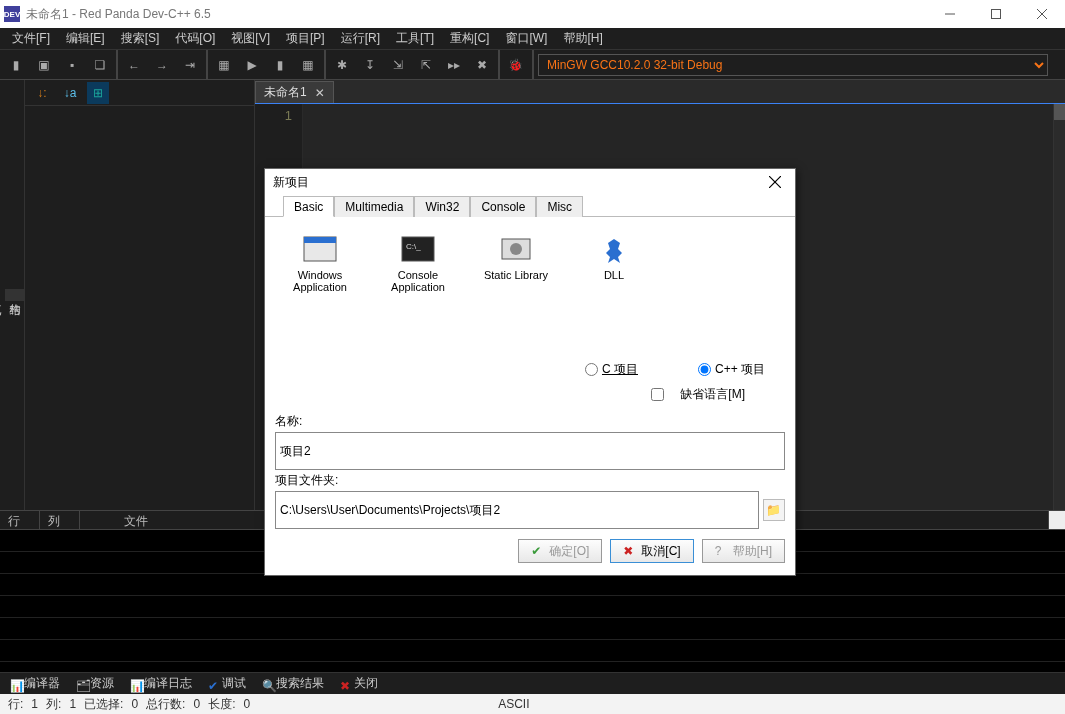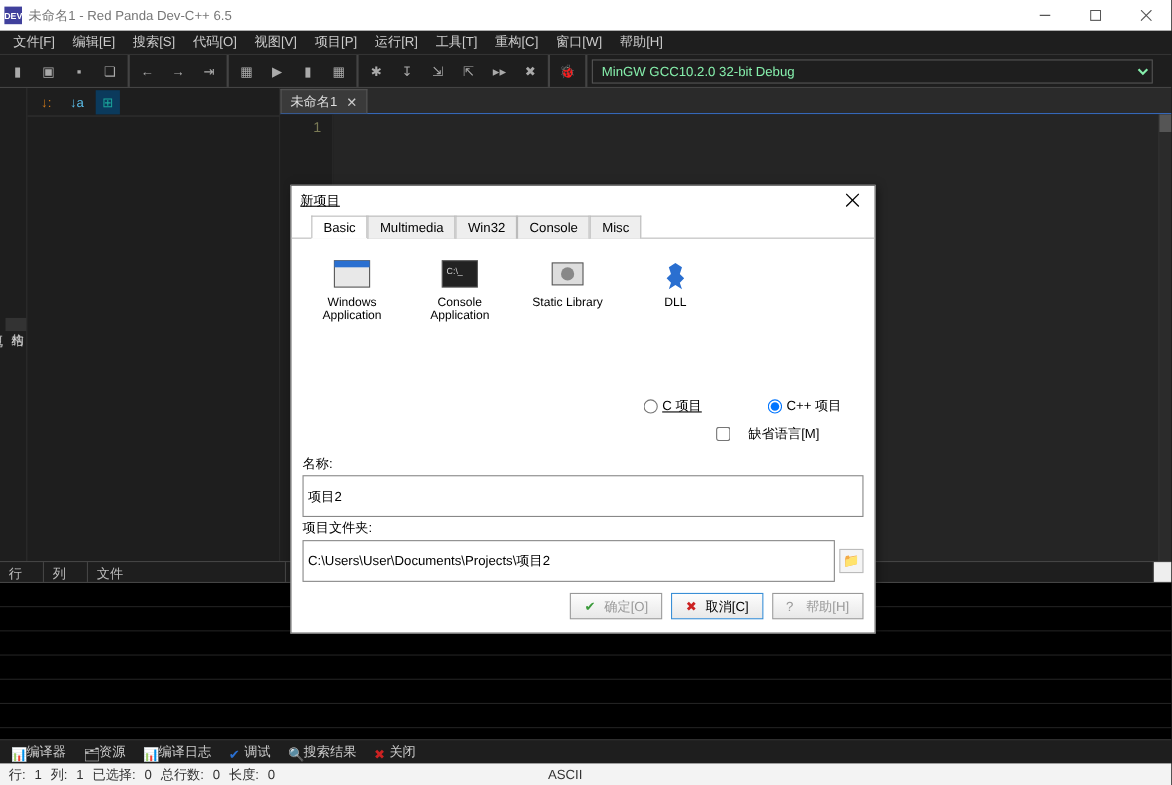--- a/index.html
+++ b/index.html
@@ -14,21 +14,21 @@
 
 
 .menubar { height: 22px; background: #1e1e1e; display: flex; align-items: center; border-bottom: 1px solid #333; padding-left: 4px; }
 .menubar .menu-item { padding: 2px 8px; color: #ccc; font-size: 12px; }
 
 
 .toolbar { height: 30px; background: #1e1e1e; display: flex; align-items: center; border-bottom: 1px solid #444; }
 .toolbar .group { display: flex; align-items: center; height: 100%; border-right: 2px solid #444; padding: 0 4px; gap: 4px; }
 .toolbar .tbtn { width: 24px; height: 24px; display: flex; align-items: center; justify-content: center; color: #aaa; }
 .toolbar .compiler-sel { flex: 0 0 auto; margin-left: 4px; }
-.toolbar select { width: 510px; height: 22px; background: #1e1e1e; color: #86efac; border: 1px solid #555; font-size: 12px; padding-left: 4px; }
+.toolbar select { width: 510px; height: 22px; background: #1e1e1e; color: #f97316; border: 1px solid #555; font-size: 12px; padding-left: 4px; }
 
 
 .body-row { display: flex; height: 430px; }
 .leftcol { width: 25px; background: #1e1e1e; display: flex; flex-direction: column; align-items: center; border-right: 1px solid #333; writing-mode: vertical-rl; text-orientation: upright; }
 .leftcol .vtab { padding: 6px 2px; font-size: 11px; color: #ccc; }
 .leftcol .vtab.active { background: #333; }
 
 .sidepanel { width: 230px; background: #1e1e1e; border-right: 1px solid #333; }
 .sidepanel .sp-tabs { height: 26px; display: flex; align-items: center; gap: 6px; padding: 2px 6px; border-bottom: 1px solid #333; }
 .sidepanel .sp-tabs .ic { width: 22px; height: 22px; display: flex; align-items: center; justify-content: center; }
@@ -40,40 +40,40 @@
 .ed-tab .close { color: #ccc; font-size: 12px; }
 .ed-body { flex: 1; display: flex; background: #1e1e1e; }
 .gutter { width: 48px; background: #1e1e1e; text-align: right; padding: 4px 10px; color: #7a7a55; font-family: Consolas, monospace; font-size: 13px; border-right: 1px solid #2a2a2a; }
 .code { flex: 1; background: #252525; }
 .mini-scroll { width: 12px; background: #2b2b2b; border-left: 1px solid #333; position: relative; }
 .mini-scroll::before { content: ""; position: absolute; top: 0; left: 0; right: 0; height: 16px; background: #555; }
 
 
 .issues-header { height: 20px; background: #1e1e1e; display: flex; border-top: 1px solid #444; border-bottom: 1px solid #444; color: #bbb; font-size: 12px; }
 .issues-header .col { border-right: 1px solid #444; padding: 2px 8px; }
-.col-line { width: 40px; } .col-col { width: 40px; } .col-file { width: 180px; } .col-msg { flex: 1; }
+.col-line { width: 40px; } .col-col { width: 40px; } .col-file { width: 180px; margin-left: 36px; } .col-msg { flex: 1; }
 .issues-header .gap { width: 16px; background: #eee; }
 
 
 .issues-body { height: 142px; background: #000; }
 .issues-body .r { height: 22px; border-bottom: 1px solid #222; }
 
 
 .bottom-tabs { height: 22px; background: #1e1e1e; display: flex; align-items: center; gap: 8px; padding-left: 6px; border-top: 1px solid #333; font-size: 12px; color: #ccc; }
 .bottom-tabs .bt { display: flex; align-items: center; gap: 4px; padding: 2px 4px; }
 .bottom-tabs .bt .dot { width: 10px; height: 10px; display: inline-block; }
 
 
 .statusbar { height: 20px; background: #f3f3f3; color: #333; display: flex; align-items: center; font-size: 12px; padding-left: 6px; gap: 4px; }
 .statusbar .seg { padding: 0 2px; }
 .statusbar .mid { margin-left: 240px; }
 
 
 .dialog { position: absolute; left: 264px; top: 168px; width: 532px; background: #fff; border: 1px solid #666; box-shadow: 2px 2px 8px rgba(0,0,0,.5); color: #000; font-size: 12px; }
-.dialog .dlg-title { height: 26px; display: flex; align-items: center; padding: 0 8px; text-decoration: underline; }
+.dialog .dlg-title { height: 26px; display: flex; align-items: center; padding: 0 8px; }
 .dialog .dlg-title .x { margin-left: auto; width: 24px; height: 20px; display: flex; align-items: center; justify-content: center; }
 .dialog .dlg-tabs { height: 22px; display: flex; border-bottom: 1px solid #bbb; padding-left: 6px; gap: 0; }
 .dialog .dlg-tabs .t { padding: 3px 10px; border: 1px solid #bbb; border-bottom: none; background: #eee; position: relative; top: 1px; }
 .dialog .dlg-tabs .t.active { background: #fff; border-bottom: 1px solid #fff; margin-left: 12px; }
 .dialog .dlg-body { padding: 10px; }
 .templates { display: flex; gap: 16px; padding: 6px 4px 20px; min-height: 130px; }
 .tmpl { width: 82px; text-align: center; font-size: 11px; }
 .tmpl .ticon { width: 40px; height: 32px; margin: 0 auto 4px; display: flex; align-items: center; justify-content: center; }
 .tmpl .ticon svg { width: 40px; height: 32px; }
 

